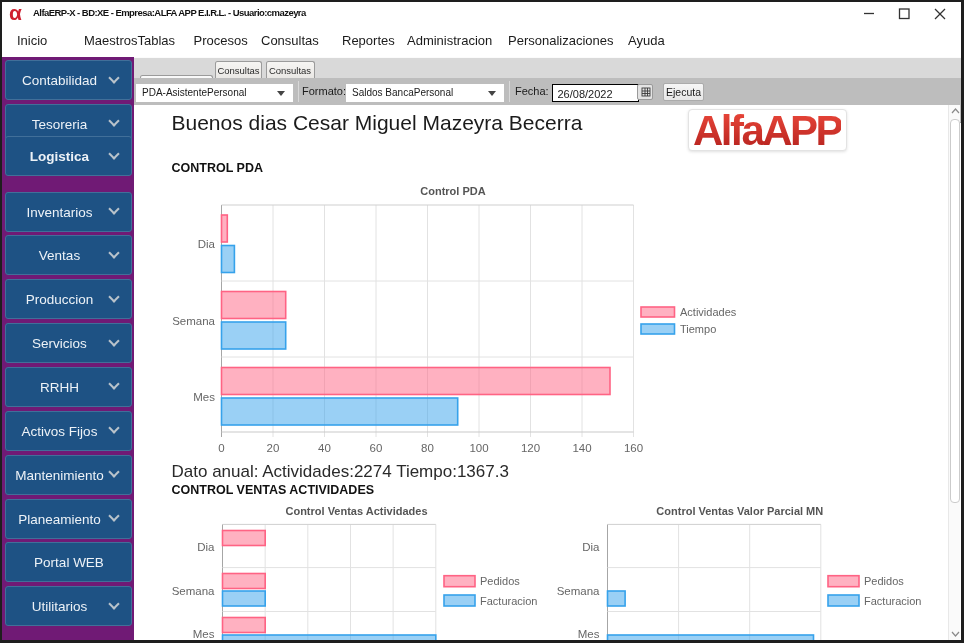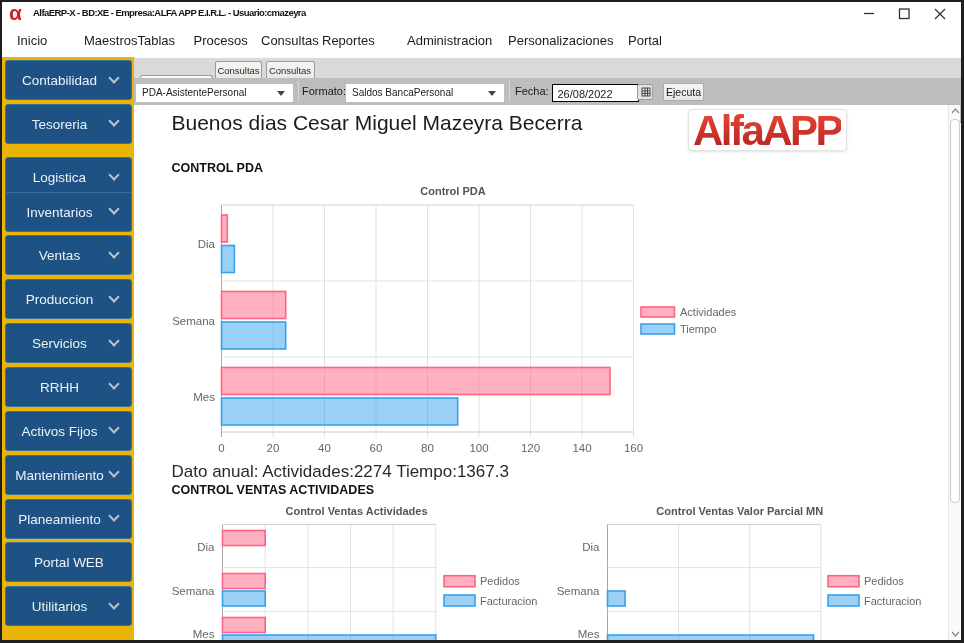--- a/index.html
+++ b/index.html
@@ -7,21 +7,21 @@
   body { background:#1e1e1e; font-family:"Liberation Sans", sans-serif; position:relative; }
   .abs { position:absolute; }
   #win { position:absolute; left:2px; top:2px; width:959px; height:638px; background:#fff; }
   
   #alpha { left:7px; top:-1px; font-size:21px; font-weight:bold; color:#cf2030; }
   #title { left:31px; top:5px; font-size:9.5px; font-weight:600; color:#111; letter-spacing:-0.55px; }
   
   
   .menu { top:31px; font-size:13px; color:#1b1b1b; }
   
-  #sidebar { left:0; top:55px; width:134px; height:583px; background:#eab308; }
+  #sidebar { left:0; top:55px; width:134px; height:583px; background:#701a75; }
   .sbtn { position:absolute; left:2.5px; width:127px; height:40px; background:#1E5284; border:1px solid #416f99; border-radius:3px; }
   .sbtn .lbl { position:absolute; left:0; top:1px; width:108px; height:38px; line-height:38px; text-align:center; color:#edf2f7; font-size:13.5px; }
   .sbtn .chev { position:absolute; right:13px; top:12.5px; width:8px; height:8px; border-right:2px solid #b9c3cb; border-bottom:2px solid #b9c3cb; transform:rotate(45deg); }
   
   #tabrow { left:131.5px; top:55px; width:827.5px; height:21px; background:#d9d9d9; border-top:1.5px solid #fbfbfb; }
   .tab { position:absolute; top:2.5px; height:18.5px; background:linear-gradient(#f6f5f3,#e9e7e4); border:1px solid #9b9b9b; border-bottom:none; border-radius:2.5px 2.5px 0 0; font-size:9.5px; color:#2a2a2a; text-align:center; line-height:18px; white-space:nowrap; }
   .tab.active { top:1px; height:20px; background:linear-gradient(#fafafa,#f0efed); line-height:20px;margin-top:16px; }
   
   #toolbar { left:131.5px; top:76px; width:827.5px; height:45px; background:#bdbdbd; border-bottom:1px solid #a0a0a0; }
   .combo { position:absolute; top:5.5px; height:18px; background:#fff; font-size:10px; color:#1a1a1a; line-height:18px; padding-left:6px; }
@@ -50,35 +50,35 @@
     <rect x="35.5" y="3" width="9.5" height="9.5" fill="none" stroke="#333" stroke-width="1.3"></rect>
     <line x1="71" y1="3" x2="81" y2="13" stroke="#333" stroke-width="1.3"></line>
     <line x1="81" y1="3" x2="71" y2="13" stroke="#333" stroke-width="1.3"></line>
   </svg>
 
   <div class="abs menu" style="left:15px;">Inicio</div>
   <div class="abs menu" style="left:65px;margin-left:17px;">Maestros</div>
   <div class="abs menu" style="left:135.5px;">Tablas</div>
   <div class="abs menu" style="left:191.5px;">Procesos</div>
   <div class="abs menu" style="left:259px;">Consultas</div>
-  <div class="abs menu" style="left:320px;">Reportes</div>
+  <div class="abs menu" style="left:340px;">Reportes</div>
   <div class="abs menu" style="left:405px;">Administracion</div>
   <div class="abs menu" style="left:506px;">Personalizaciones</div>
-  <div class="abs menu" style="left:626px;">Portal</div>
+  <div class="abs menu" style="left:626px;">Ayuda</div>
 
   <div class="abs" id="sidebar">
       <div class="sbtn" style="top: 3px;">
         <div class="lbl">Contabilidad</div>
         <div class="chev"></div>
       </div>
       <div class="sbtn" style="top: 46.85px;">
         <div class="lbl">Tesoreria</div>
         <div class="chev"></div>
       </div>
-      <div class="sbtn" style="top: 100px;">
+      <div class="sbtn" style="top: 79px; font-weight: bold;">
         <div class="lbl">Logistica</div>
         <div class="chev"></div>
       </div>
       <div class="sbtn" style="top: 134.55px;">
         <div class="lbl">Inventarios</div>
         <div class="chev"></div>
       </div>
       <div class="sbtn" style="top: 178.4px;">
         <div class="lbl">Ventas</div>
         <div class="chev"></div>

